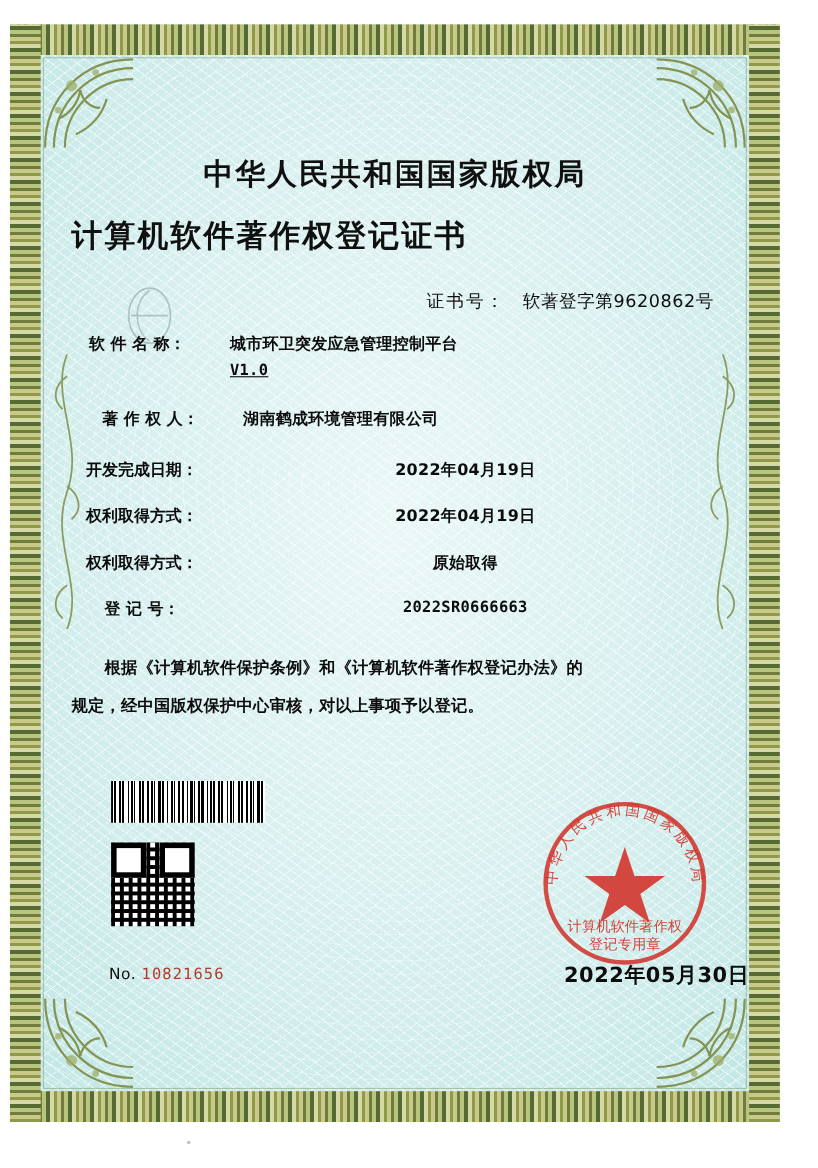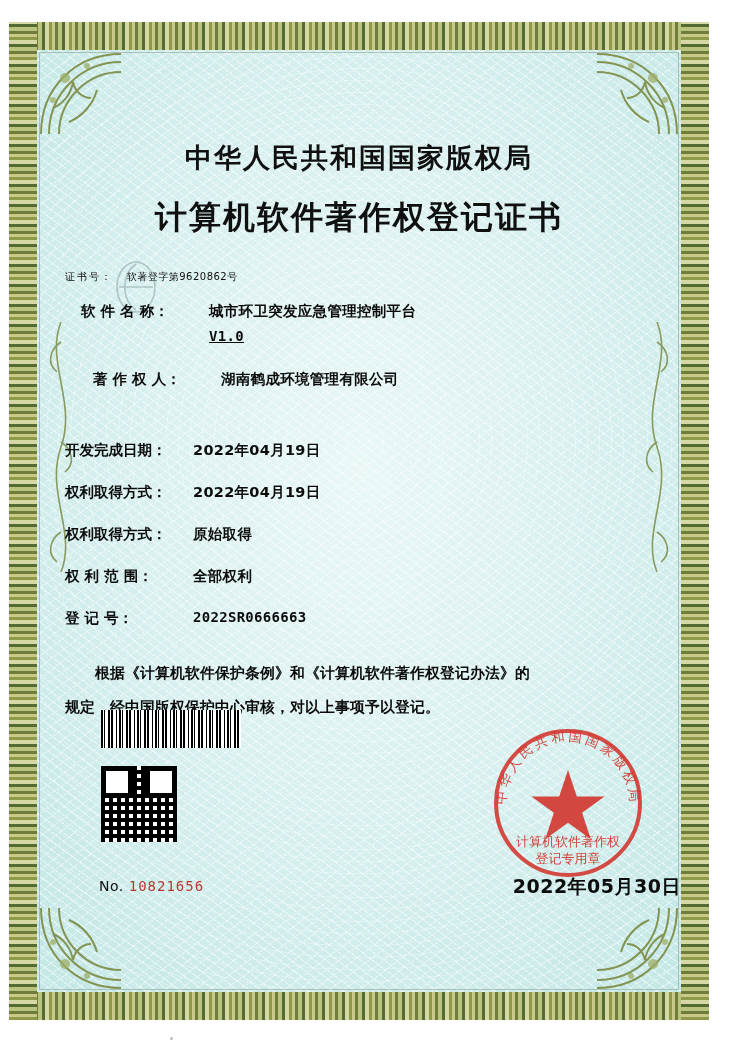--- a/index.html
+++ b/index.html
@@ -115,32 +115,31 @@
   .title1 {
     text-align: center;
     font-family: "DejaVu Serif", "Liberation Serif", serif;
     font-weight: bold;
     font-size: 27px;
     letter-spacing: 2px;
     color: #101010;
     margin-top: 62px;
   }
   .title2 {
-    text-align: center;
     font-family: Liberation Serif, serif;
     font-weight: bold;
-    font-size: 32px;
+    font-size: 28px;
     letter-spacing: 2px;
     color: #101010;
     margin-top: 20px;
   }
 
   .cert-no {
-    text-align: left;
-    font-size: 10px;
+    text-align: right;
+    font-size: 16px;
     color: #0d0d0d;
     margin-top: 30px;
     padding-right: 4px;
     letter-spacing: 0.5px;
   }
   .cert-no .lbl { letter-spacing: 2px; }
   .cert-no .val { margin-left: 10px; }
 
   .fields {
     margin-top: 18px;
@@ -175,21 +174,21 @@
   .block-name { margin-left: 16px; margin-top: 4px; }
   .block-name .value .ver {
     display: block;
     font-family: "DejaVu Sans Mono", "Liberation Mono", monospace;
     font-size: 14px;
     margin-top: 7px;
     text-decoration: underline;
   }
   .block-owner { margin-left: 28px; margin-top: 26px; }
 
-  .dates { margin-top: 52px; }
+  .dates { margin-top: 28px; text-align: center; }
   .dates .row { margin-bottom: 23px; }
 
   .statement {
     margin-top: 28px;
     font-size: 14.8px;
     line-height: 34px;
     color: #0c0c0c;
     font-weight: bold;
     letter-spacing: 0.2px;
   }
@@ -412,24 +411,20 @@
           <div class="label">开发完成日期：</div>
           <div class="value">2022年04月19日</div>
         </div>
         <div class="row">
           <div class="label">权利取得方式：</div>
           <div class="value">2022年04月19日</div>
         </div>
         <div class="row">
           <div class="label">权利取得方式：</div>
           <div class="value">原始取得</div>
-        </div>
-        <div class="row">
-          <div class="label">权 利 范 围：</div>
-          <div class="value">全部权利</div>
         </div>
         <div class="row">
           <div class="label">登 记 号：</div>
           <div class="value mono">2022SR0666663</div>
         </div>
       </div>
 
       <div class="statement">
         <p class="indent">根据《计算机软件保护条例》和《计算机软件著作权登记办法》的</p>
         <p>规定，经中国版权保护中心审核，对以上事项予以登记。</p>

